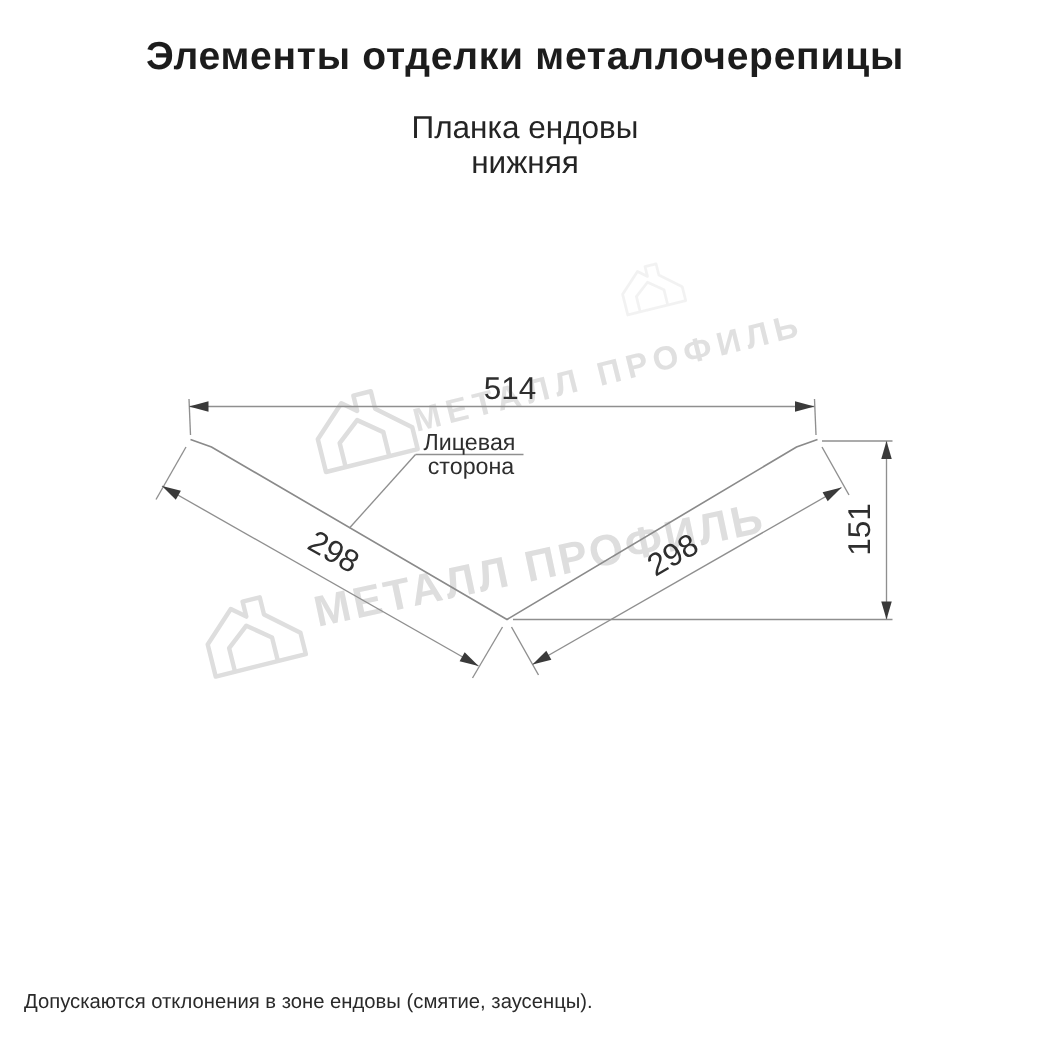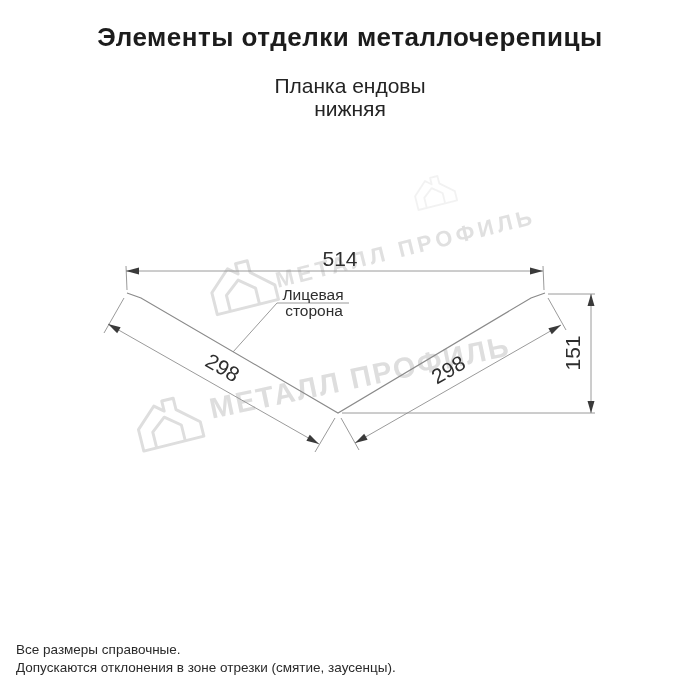--- a/index.html
+++ b/index.html
@@ -105,16 +105,15 @@
       <text transform="translate(452,376) rotate(-29.7)">298</text>
       <text transform="translate(580,353) rotate(-90)">151</text>
     </g>
 
     <g fill="#2e2e2e" font-family="Liberation Sans, sans-serif" font-size="15.5" text-anchor="middle">
       <text x="313" y="300">Лицевая</text>
       <text x="314" y="316">сторона</text>
     </g>
   </svg>
 
-  <div class="ftr ftr1">Все размеры справочные.</div>
-  <div class="ftr ftr2">Допускаются отклонения в зоне отрезки (смятие, заусенцы).</div>
+  <div class="ftr ftr2">Допускаются отклонения в зоне ендовы (смятие, заусенцы).</div>
 
 </div>
 
 </body></html>

